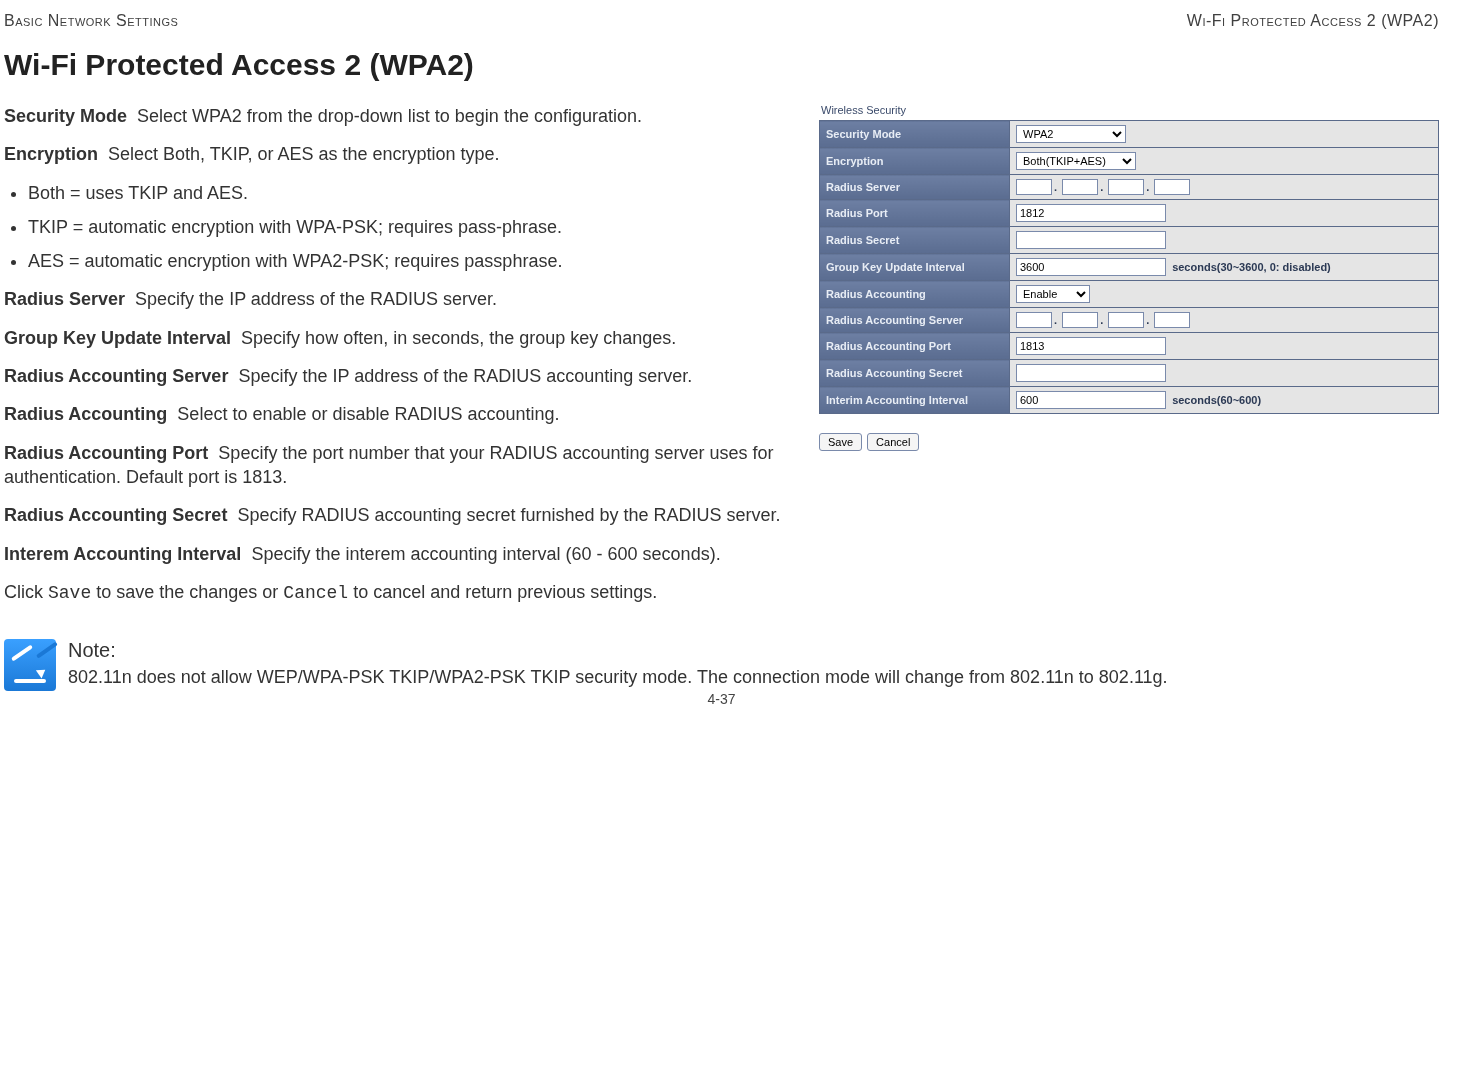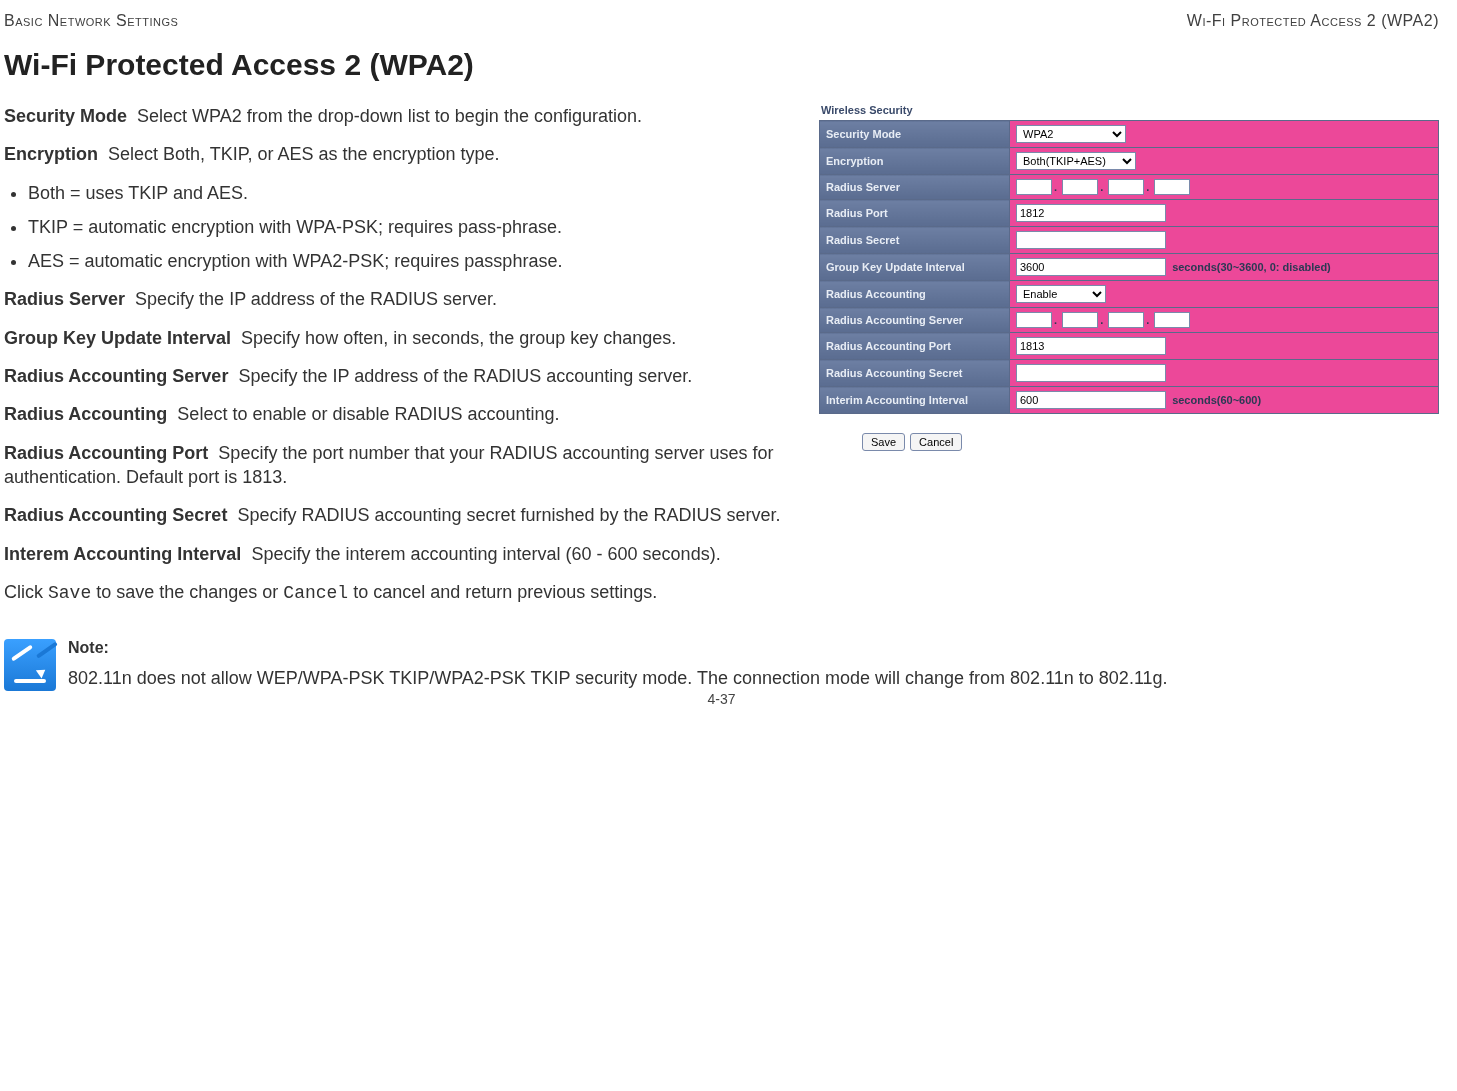--- a/index.html
+++ b/index.html
@@ -39,21 +39,21 @@
   .text-col p { margin-bottom: 14px; line-height: 1.35; }
   .text-col ul { margin: 0 0 14px 24px; }
   .text-col li { margin-bottom: 10px; line-height: 1.35; }
   .label { font-weight: bold; }
   .mono { font-family: "Courier New", monospace; }
 
   
   .panel-title {
     font-size: 11px;
     color: #3a4a6a;
-    font-weight: bold;
+    font-weight: normal;
     margin-bottom: 4px;
     padding-left: 2px;
   }
   table.router {
     width: 100%;
     border-collapse: collapse;
     font-size: 11px;
   }
   table.router td {
     border: 1px solid #5a6a8a;
@@ -61,21 +61,21 @@
     height: 24px;
     vertical-align: middle;
   }
   table.router td.lbl {
     width: 190px;
     background: linear-gradient(#6d7fa3, #5a6c90);
     color: #e8edf5;
     font-weight: bold;
   }
   table.router td.val {
-    background: #ec4899;
+    background: #e5e5e5;
     color: #2b3954;
   }
   .sel {
     border: 1px solid #7a8aab;
     background: #fff;
     font-size: 11px;
     padding: 1px 2px;
     height: 18px;
   }
   .ipbox {
@@ -95,21 +95,21 @@
     padding: 8px 3px;
   }
   .btn {
     border: 1px solid #7a8aab;
     background: #f5f5f5;
     border-radius: 3px;
     font-size: 11px;
     padding: 2px 8px;
     cursor: pointer;
   }
-  .btnrow { margin-top: 16px; margin-left: 43px; }
+  .btnrow { margin-top: 16px; }
 
   
   .note-row {
     display: flex;
     align-items: flex-start;
     gap: 12px;
     margin-top: 20px;
   }
   .note-icon {
     width: 52px;
@@ -140,23 +140,23 @@
   .pencil-tip {
     position:absolute;
     width:0;height:0;
     top:28px;left:34px;
     border-left:8px solid #fff;
     border-top:5px solid transparent;
     border-bottom:5px solid transparent;
     transform: rotate(-35deg);
   }
   .note-text .note-head {
-    font-weight: bold;
-    font-size: 16px;
-    margin-bottom: 10px;
+    font-weight: normal;
+    font-size: 20px;
+    margin-bottom: 4px;
   }
   .note-text p { line-height: 1.3; }
   .pagenum {
     text-align: center;
     font-size: 14px;
     color: #444;
   }
   .hint { color: #2b3954; font-weight: bold; }
   .sep { color:#2b3954; font-weight:bold; padding:0 2px;}
 </style>
@@ -212,21 +212,21 @@
       <tr>
         <td class="lbl">Group Key Update Interval</td>
         <td class="val">
           <input class="txtbox" value="3600" style="">
           &nbsp;<span class="hint">seconds(30~3600, 0: disabled)</span>
         </td>
       </tr>
       <tr>
         <td class="lbl">Radius Accounting</td>
         <td class="val">
-          <select class="sel" style="width:90px">
+          <select class="sel" style="width:74px">
             <option>Enable</option>
           </select>
         </td>
       </tr>
       <tr>
         <td class="lbl">Radius Accounting Server</td>
         <td class="val">
           <input class="ipbox" style=""><span class="sep">.</span>
           <input class="ipbox" style=""><span class="sep">.</span>
           <input class="ipbox" style=""><span class="sep">.</span>

